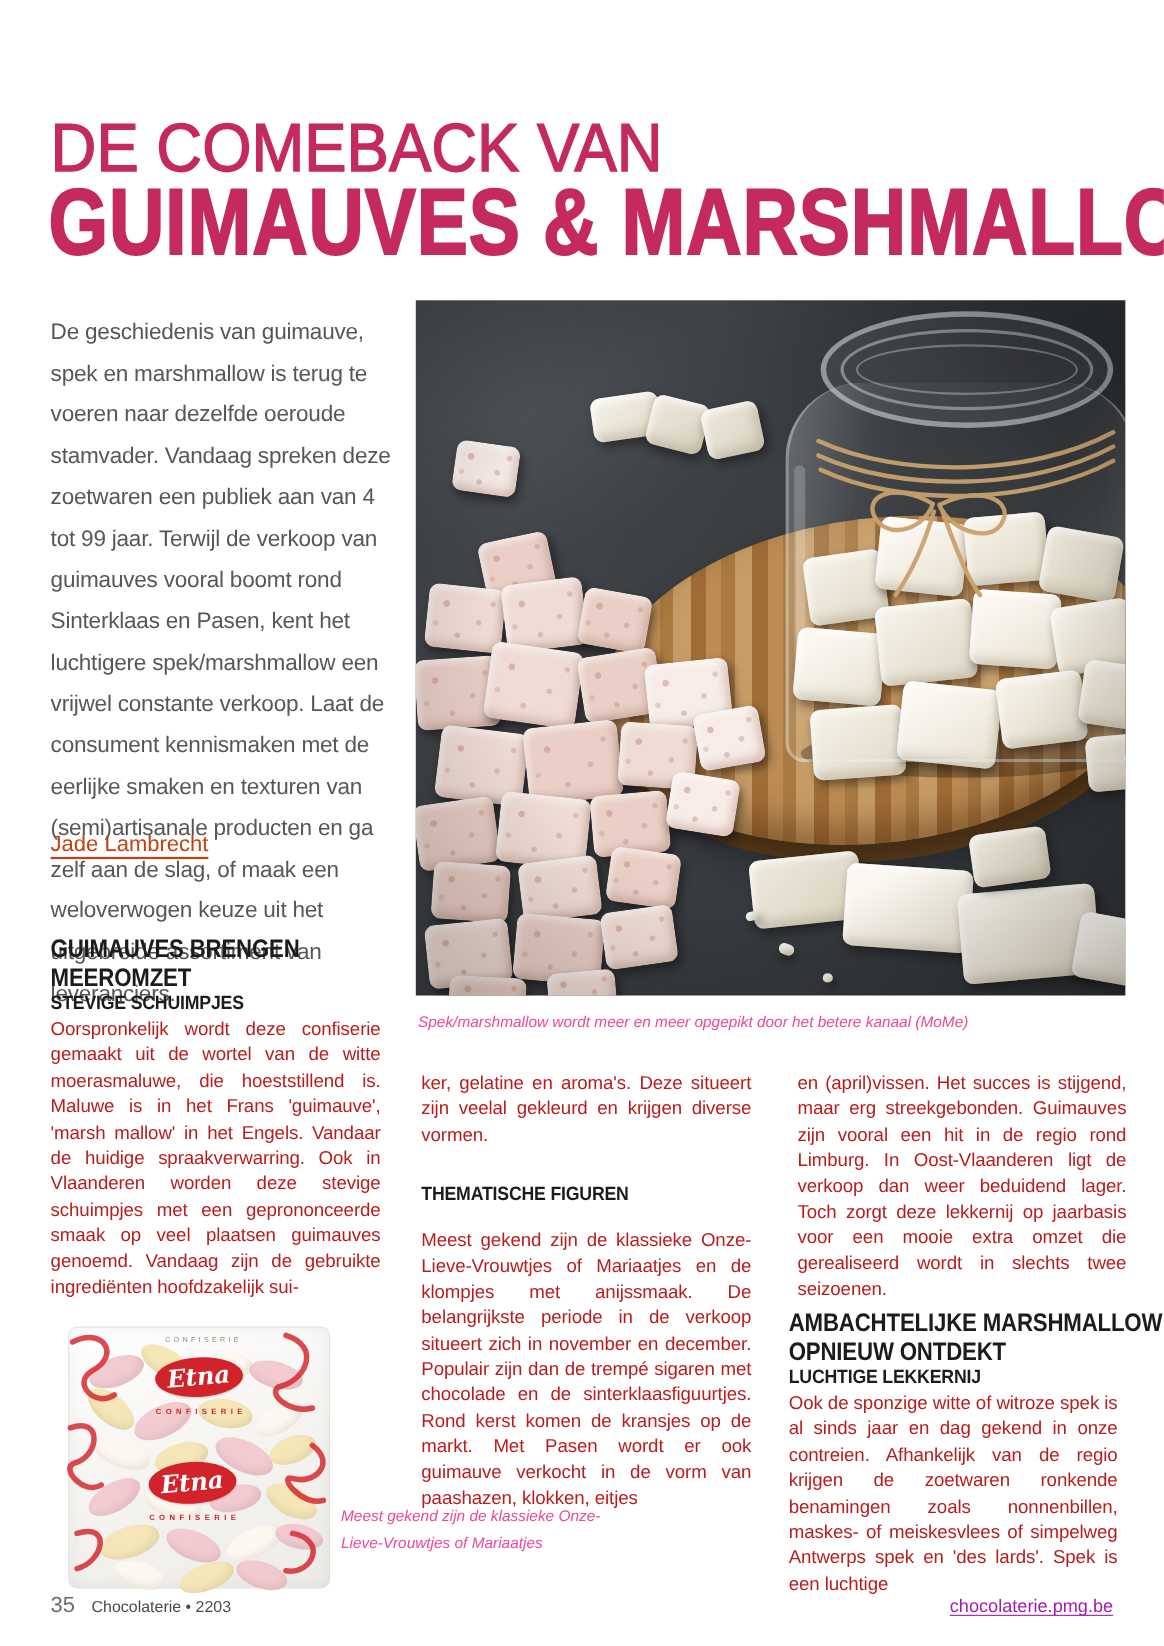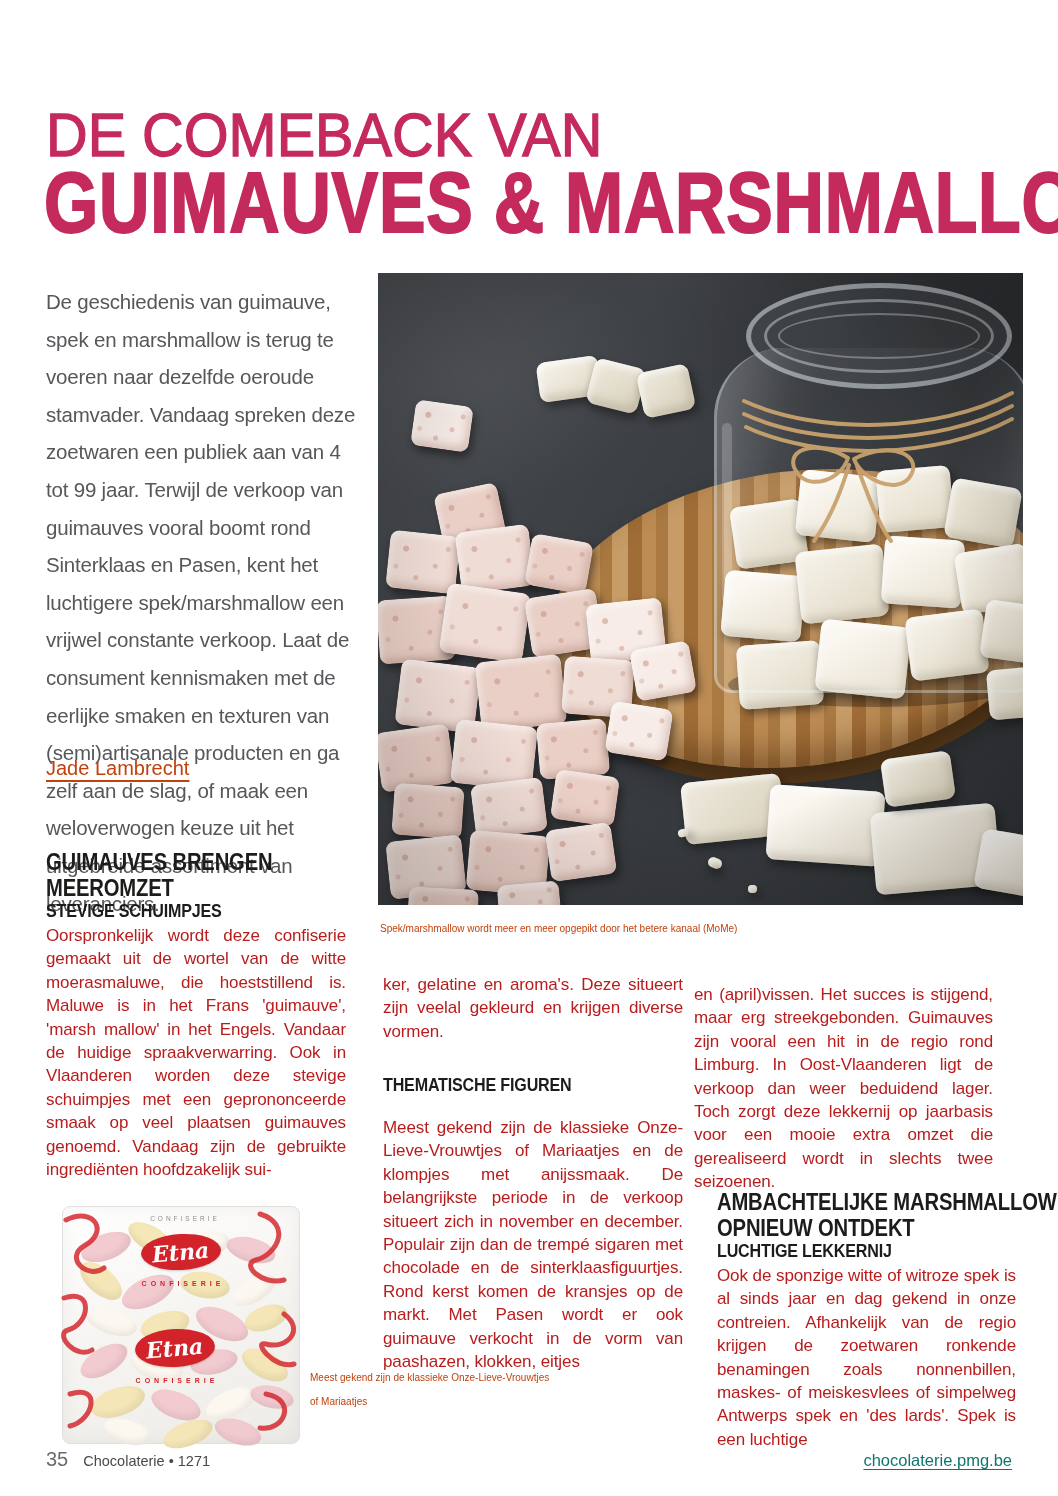--- a/index.html
+++ b/index.html
@@ -17,21 +17,21 @@
   
   .intro { left:46px; top:283px; width:312px; font-size:20.5px; line-height:37.6px; color:#56575a; letter-spacing:-0.2px; }
   .byline { left:46px; top:757px; font-size:20px; color:#c2410c; text-decoration:underline; text-underline-offset:5px; }
 
   
   .h2 { font-weight:bold; color:#1c1c1a; font-size:23px; line-height:26px; letter-spacing:-0.2px;
         transform:scaleX(.88); transform-origin:0 0; white-space:nowrap; }
   .h3 { font-weight:bold; color:#1c1c1a; font-size:17.5px; line-height:21px; letter-spacing:-0.2px;
         transform:scaleX(.92); transform-origin:0 0; white-space:nowrap; }
   .body-text { font-size:17px; line-height:23.4px; color:#b91c1c; text-align:justify; letter-spacing:-0.1px; }
-  .caption { color:#c2410c; font-size:10px; line-height:24px; }
+  .caption { font-style:italic; color:#ec4899; font-size:14px; line-height:24px; }
 
   
   #photo { left:378px; top:273px; width:645px; height:632px; overflow:hidden;
     background:
       radial-gradient(ellipse 320px 220px at 14% 16%, rgba(255,255,255,.06), transparent 60%),
       radial-gradient(ellipse 420px 300px at 88% 8%, rgba(0,0,0,.28), transparent 70%),
       linear-gradient(120deg,#474a4e 0%, #3a3d41 45%, #2e3134 100%); }
   #board-shadow { position:absolute; left:175px; top:214px; width:500px; height:295px; border-radius:50%;
       background:#63411d; transform:rotate(-7deg); z-index:1; }
   #board { position:absolute; left:168px; top:198px; width:505px; height:295px; border-radius:50%;
@@ -72,21 +72,21 @@
       background:radial-gradient(ellipse at 50% 45%, transparent 55%, rgba(0,0,0,.22) 100%); }
   #photo-caption { left:380px; top:917px; width:640px; }
 
   
   #col-left-h2 { left:46px; top:849px; }
   #col-left-h3 { left:46px; top:901px; }
   #col-left-body { left:46px; top:924px; width:300px; }
   #col-mid-body-top { left:383px; top:973px; width:300px; }
   #col-mid-h3 { left:383px; top:1075px; }
   #col-mid-body { left:383px; top:1099px; width:300px;margin-top:17px; }
-  #col-right-body-top { left:694px; top:973px; width:299px;margin-top:10px; }
+  #col-right-body-top { left:725px; top:973px; width:299px; }
   #col-right-h2 { left:717px; top:1189px; }
   #col-right-h3 { left:717px; top:1241px; }
   #col-right-body { left:717px; top:1264px; width:299px; }
   #etna-caption { left:310px; top:1366px; width:240px; }
 
   
   #etna { left:52px; top:1198px; width:258px; height:252px; background:#ffffff; }
   #bag { position:absolute; left:10px; top:8px; width:238px; height:238px;
       background:linear-gradient(160deg,#ffffff,#f7f5f2 45%,#edebe7);
       border:1px solid #e2e0dc; border-radius:8px; box-shadow:inset 0 0 18px rgba(0,0,0,.05); }
@@ -105,21 +105,21 @@
   #conf-1 { left:76px; top:82px; }
   #conf-2 { left:70px; top:179px; }
   #etna-top-label { position:absolute; left:78px; top:17px; width:110px; text-align:center; color:#8f8d89;
       font-size:6.5px; letter-spacing:3px; z-index:4; }
 
   
   #footer-left { left:46px; top:1448px; display:flex; align-items:baseline; }
   .f-num { font-size:20px; color:#6a6b6d; }
   .f-mag { font-size:14.5px; color:#48494b; margin-left:15px; }
   #footer-right { right:46px; top:1451px; }
-  .f-link { font-size:16.5px; color:#0f766e; text-decoration:underline; text-underline-offset:3px; }
+  .f-link { font-size:16.5px; color:#a21caf; text-decoration:underline; text-underline-offset:3px; }
 </style>
 </head>
 <body>
 
 <div class="abs title1">DE COMEBACK VAN</div>
 <div class="abs title2">GUIMAUVES &amp; MARSHMALLOWS</div>
 
 <div class="abs intro">De geschiedenis van guimauve, spek en marshmallow is terug te voeren naar dezelfde oeroude stamvader. Vandaag spreken deze zoetwaren een publiek aan van 4 tot 99 jaar. Terwijl de verkoop van guimauves vooral boomt rond Sinterklaas en Pasen, kent het luchtigere spek/marshmallow een vrijwel constante verkoop. Laat de consument kennismaken met de eerlijke smaken en texturen van (semi)artisanale producten en ga zelf aan de slag, of maak een weloverwogen keuze uit het uitgebreide assortiment van leveranciers.</div>
 <div class="abs byline">Jade Lambrecht</div>
 
@@ -262,17 +262,17 @@
 <div class="abs body-text" id="col-right-body-top">en (april)vissen. Het succes is stijgend, maar erg streekgebonden. Guimauves zijn vooral een hit in de regio rond Limburg. In Oost-Vlaanderen ligt de verkoop dan weer beduidend lager. Toch zorgt deze lekkernij op jaarbasis voor een mooie extra omzet die gerealiseerd wordt in slechts twee seizoenen.</div>
 <div class="abs h2" id="col-right-h2">
   <div>AMBACHTELIJKE MARSHMALLOW</div>
   <div>OPNIEUW ONTDEKT</div>
 </div>
 <div class="abs h3" id="col-right-h3">LUCHTIGE LEKKERNIJ</div>
 <div class="abs body-text" id="col-right-body">Ook de sponzige witte of witroze spek is al sinds jaar en dag gekend in onze contreien. Afhankelijk van de regio krijgen de zoetwaren ronkende benamingen zoals nonnenbillen, maskes- of meiskesvlees of simpelweg Antwerps spek en 'des lards'. Spek is een luchtige</div>
 
 <div class="abs" id="footer-left">
   <span class="f-num">35</span>
-  <span class="f-mag">Chocolaterie • 1271</span>
+  <span class="f-mag">Chocolaterie • 2203</span>
 </div>
 <div class="abs" id="footer-right">
   <a href="#" class="f-link">chocolaterie.pmg.be</a>
 </div>
 
 </body></html>

